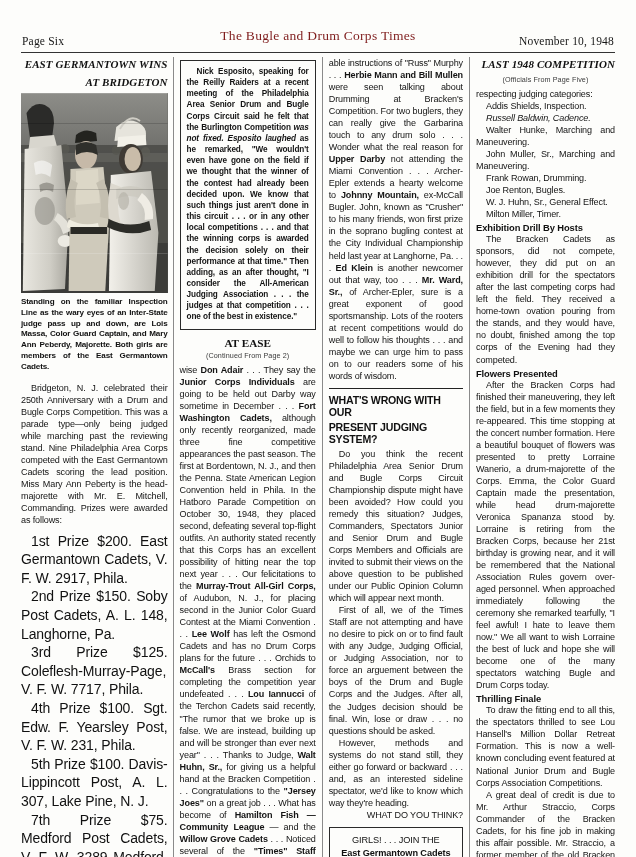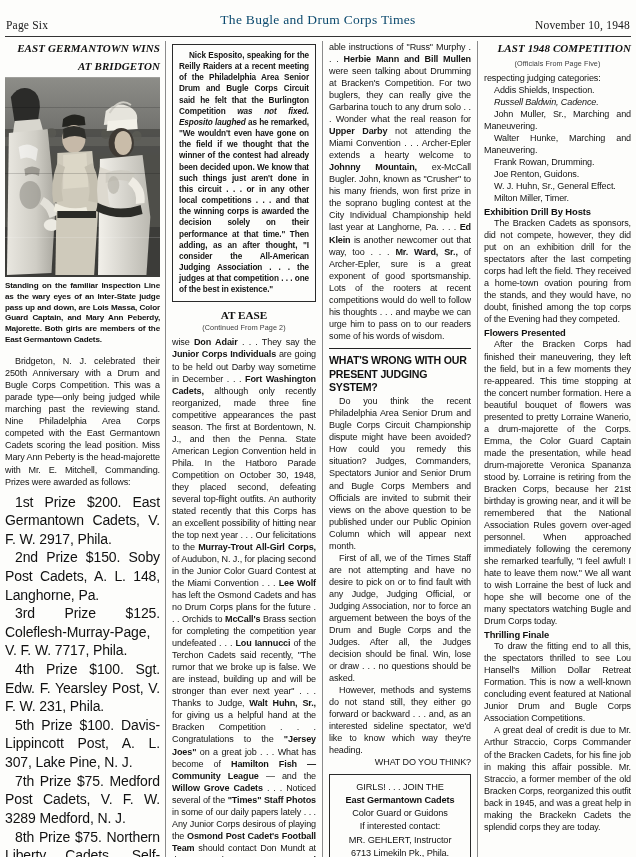--- a/index.html
+++ b/index.html
@@ -11,21 +11,21 @@
     font-family: "Liberation Sans", sans-serif;
     color: #111;
   }
   #page {
     position: relative;
     width: 636px;
     height: 857px;
     background: #fdfdfb;
     overflow: hidden;
     box-sizing: border-box;
-    padding: 0;
+    padding: 16px;
   }
 
   
   .masthead {
     position: relative;
     height: 34px;
     padding: 0 6px;
     display: flex;
     align-items: flex-end;
     justify-content: space-between;
@@ -38,21 +38,21 @@
     white-space: nowrap;
     padding-bottom: 3px;
     color: #161616;
   }
   .masthead .mh-center {
     font-family: "Liberation Serif", serif;
     font-size: 13.5px;
     letter-spacing: 0.3px;
     white-space: nowrap;
     padding-bottom: 3px;
-    color: #0c4a6e;
+    color: #7f1d1d;
     position: absolute;
     left: 0; right: 0;
     text-align: center;
     bottom: 3px;
   }
   .rule-top {
     border-top: 1.2px solid #333;
     margin: 2px 5px 0 5px;
   }
 
@@ -353,24 +353,24 @@
 
     <div class="col col-4">
       <div class="hl-italic">LAST 1948 COMPETITION</div>
       <div class="contd">(Officials From Page Five)</div>
 
       <div class="body-txt">respecting judging categories:</div>
 
       <div>
         <div class="body-txt ind">Addis Shields, Inspection.</div>
         <div class="body-txt ind"><i>Russell Baldwin, Cadence.</i></div>
+        <div class="body-txt ind">Walter Hunke, Marching and Maneuvering.</div>
         <div class="body-txt ind">John Muller, Sr., Marching and Maneuvering.</div>
-        <div class="body-txt ind">Walter Hunke, Marching and Maneuvering.</div>
         <div class="body-txt ind">Frank Rowan, Drumming.</div>
-        <div class="body-txt ind">Joe Renton, Guidons.</div>
+        <div class="body-txt ind">Joe Renton, Bugles.</div>
         <div class="body-txt ind">W. J. Huhn, Sr., General Effect.</div>
         <div class="body-txt ind">Milton Miller, Timer.</div>
       </div>
 
       <div class="sub-hd">Exhibition Drill By Hosts</div>
       <div class="body-txt ind">The Bracken Cadets as sponsors, did not compete, however, they did put on an exhibition drill for the spectators after the last competing corps had left the field. They received a home-town ovation pouring from the stands, and they would have, no doubt, finished among the top corps of the Evening had they competed.</div>
 
       <div class="sub-hd">Flowers Presented</div>
       <div class="body-txt ind">After the Bracken Corps had finished their maneuvering, they left the field, but in a few moments they re-appeared. This time stopping at the concert number formation. Here a beautiful bouquet of flowers was presented to pretty Lorraine Wanerio, a drum-majorette of the Corps. Emma, the Color Guard Captain made the presentation, while head drum-majorette Veronica Spananza stood by. Lorraine is retiring from the Bracken Corps, because her 21st birthday is growing near, and it will be remembered that the National Association Rules govern over-aged personnel. When approached immediately following the ceremony she remarked tearfully, "I feel awful! I hate to leave them now." We all want to wish Lorraine the best of luck and hope she will become one of the many spectators watching Bugle and Drum Corps today.</div>
 

